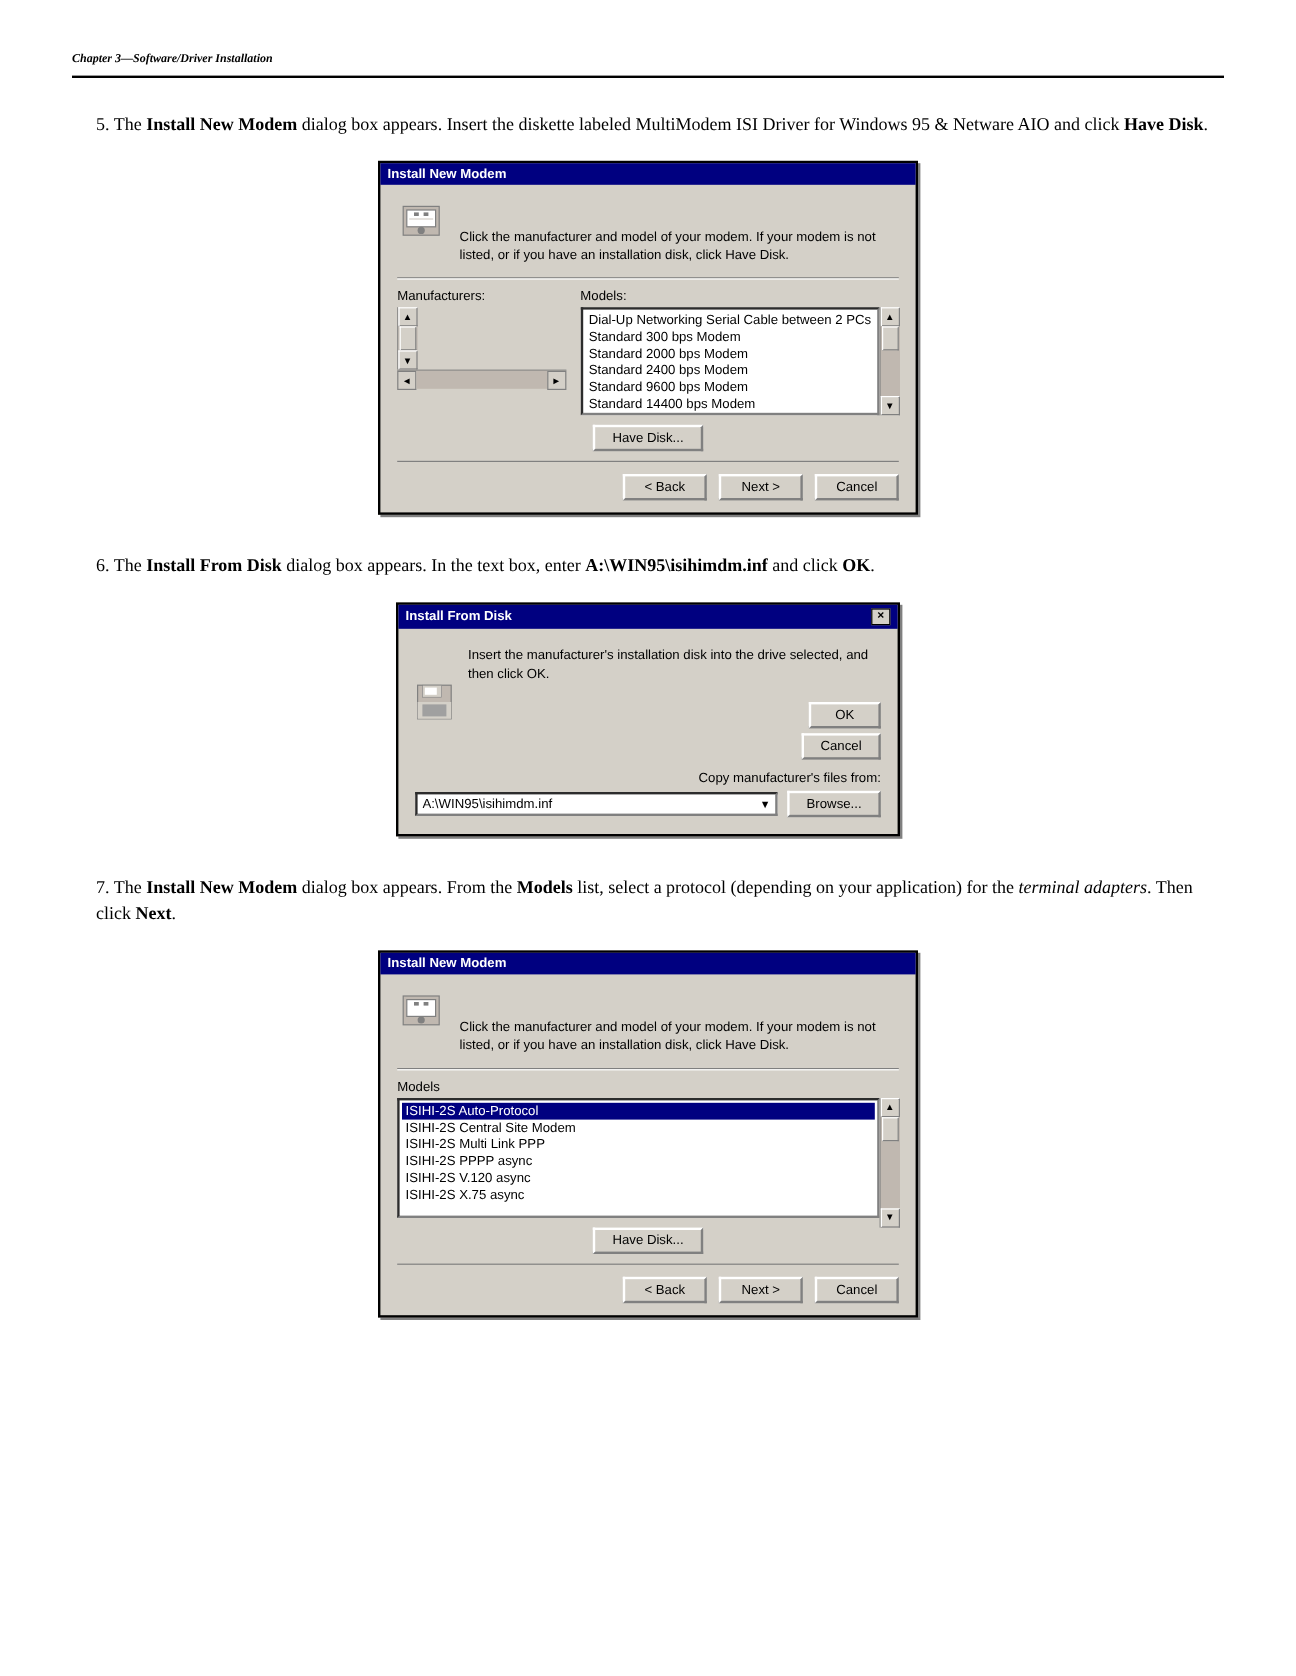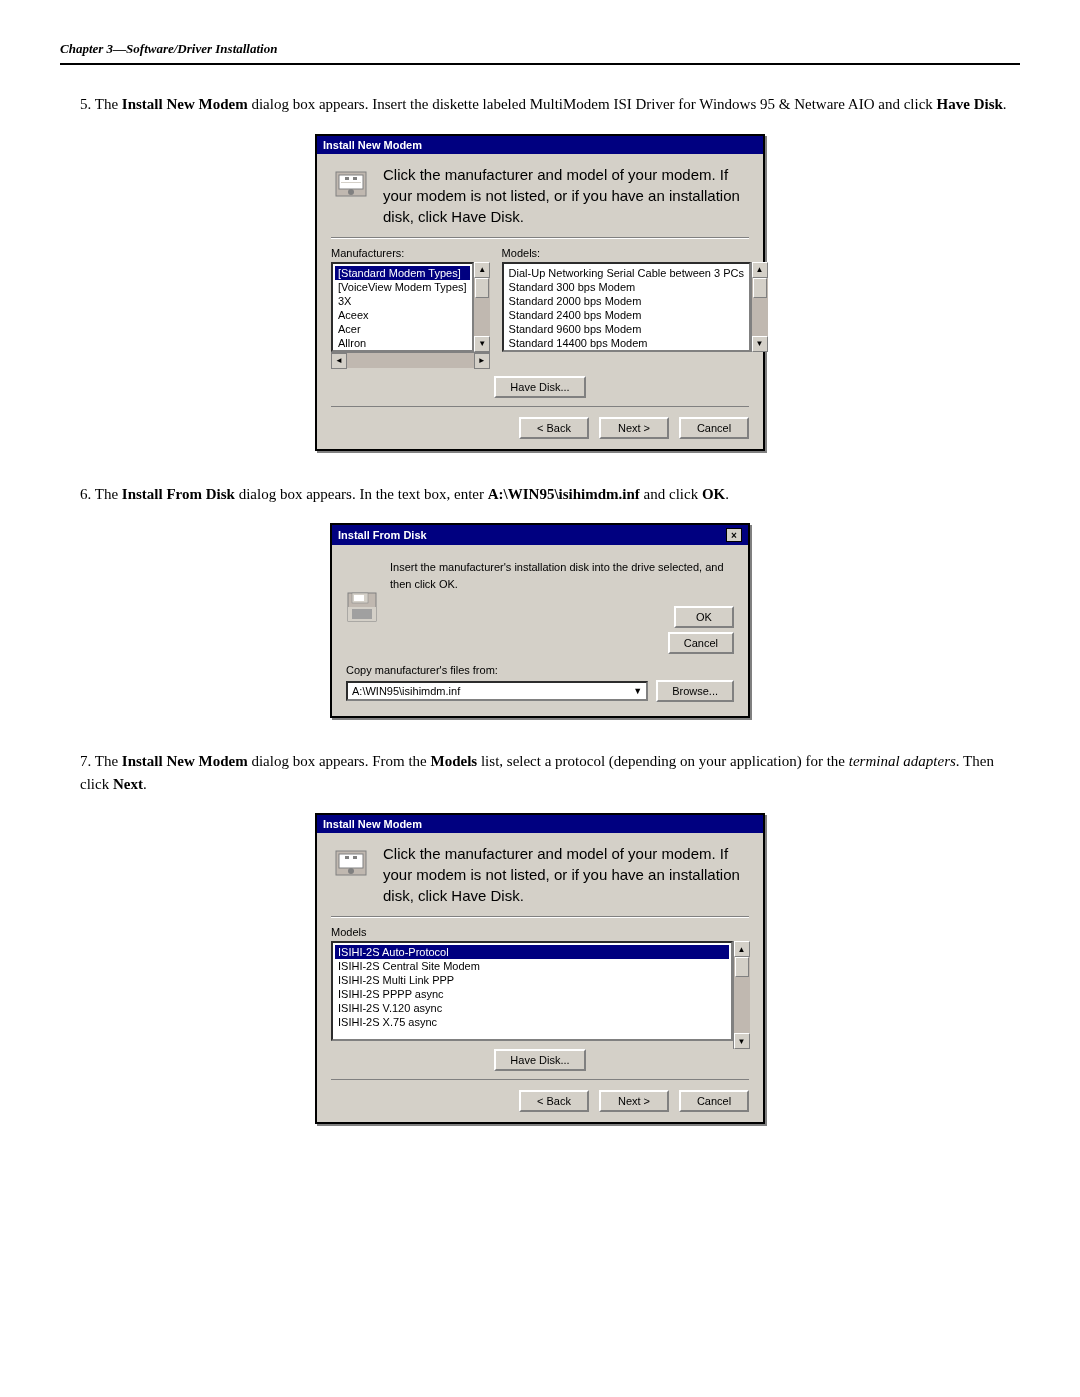--- a/index.html
+++ b/index.html
@@ -14,21 +14,21 @@
     .page {
       padding: 40px 60px 40px 60px;
     }
     .chapter-header {
       border-bottom: 2px solid #000;
       padding-bottom: 6px;
       margin-bottom: 28px;
     }
     .chapter-header span {
       font-style: italic;
-      font-size: 13px;
+      font-size: 10px;
       font-weight: bold;
     }
     .step-text {
       margin-bottom: 18px;
       line-height: 1.5;
       padding-left: 20px;
     }
     .step-text b { font-weight: bold; }
     .step-container {
       margin-bottom: 32px;
@@ -79,22 +79,23 @@
       align-items: flex-start;
       margin-bottom: 10px;
     }
     .modem-icon {
       width: 40px;
       height: 40px;
       margin-right: 12px;
       flex-shrink: 0;
     }
     .win95-intro-text {
-      font-size: 15px;
+      font-size: 11px;
       line-height: 1.4;
+      margin-top: 27px;
     }
     .win95-divider {
       border: none;
       border-top: 1px solid #808080;
       border-bottom: 1px solid #fff;
       margin: 8px 0;
     }
     .win95-lists-row {
       display: flex;
       gap: 12px;
@@ -176,20 +177,21 @@
       display: flex;
       align-items: center;
       margin-bottom: 4px;
     }
     .ifd-bottom {
       margin-top: 10px;
     }
     .ifd-copy-label {
       font-size: 11px;
       margin-bottom: 4px;
+      text-align: right;
     }
     .ifd-input-row {
       display: flex;
       gap: 8px;
       align-items: center;
     }
     .ifd-input-wrapper {
       flex: 1;
       display: flex;
       align-items: center;
@@ -328,49 +330,41 @@
             <div class="win95-intro-text">Click the manufacturer and model of your modem. If your modem is not listed, or if you have an installation disk, click Have Disk.</div>
           </div>
 
           <hr class="win95-divider">
 
           <div class="win95-lists-row">
 
             <div class="win95-list-section">
               <div class="win95-list-label">Manufacturers:</div>
               <div class="listbox-with-scroll">
-                <div class="win95-listbox" style="flex:1;min-width:0;">
-                  <div class="win95-listbox-item selected">[Standard Modem Types]</div>
-                  <div class="win95-listbox-item">[VoiceView Modem Types]</div>
-                  <div class="win95-listbox-item">3X</div>
-                  <div class="win95-listbox-item">Aceex</div>
-                  <div class="win95-listbox-item">Acer</div>
-                  <div class="win95-listbox-item">Allron</div>
-                </div>
                 <div class="win95-scrollbar">
                   <div class="scroll-arrow">▲</div>
                   <div class="scroll-track">
                     <div class="scroll-thumb"></div>
                   </div>
                   <div class="scroll-arrow">▼</div>
                 </div>
               </div>
 
               <div class="hscroll">
                 <div class="hscroll-arrow">◄</div>
                 <div class="hscroll-track"></div>
                 <div class="hscroll-arrow">►</div>
               </div>
             </div>
 
             <div class="win95-list-section">
               <div class="win95-list-label">Models:</div>
               <div class="listbox-with-scroll">
                 <div class="win95-listbox" style="flex:1;min-width:0;">
-                  <div class="win95-listbox-item">Dial-Up Networking Serial Cable between 3 PCs</div>
+                  <div class="win95-listbox-item">Dial-Up Networking Serial Cable between 2 PCs</div>
                   <div class="win95-listbox-item">Standard  300 bps Modem</div>
                   <div class="win95-listbox-item">Standard  2000 bps Modem</div>
                   <div class="win95-listbox-item">Standard  2400 bps Modem</div>
                   <div class="win95-listbox-item">Standard  9600 bps Modem</div>
                   <div class="win95-listbox-item">Standard  14400 bps Modem</div>
                   <div class="win95-listbox-item">Standard 19200 bps Modem</div>
                 </div>
                 <div class="win95-scrollbar">
                   <div class="scroll-arrow">▲</div>
                   <div class="scroll-track">

